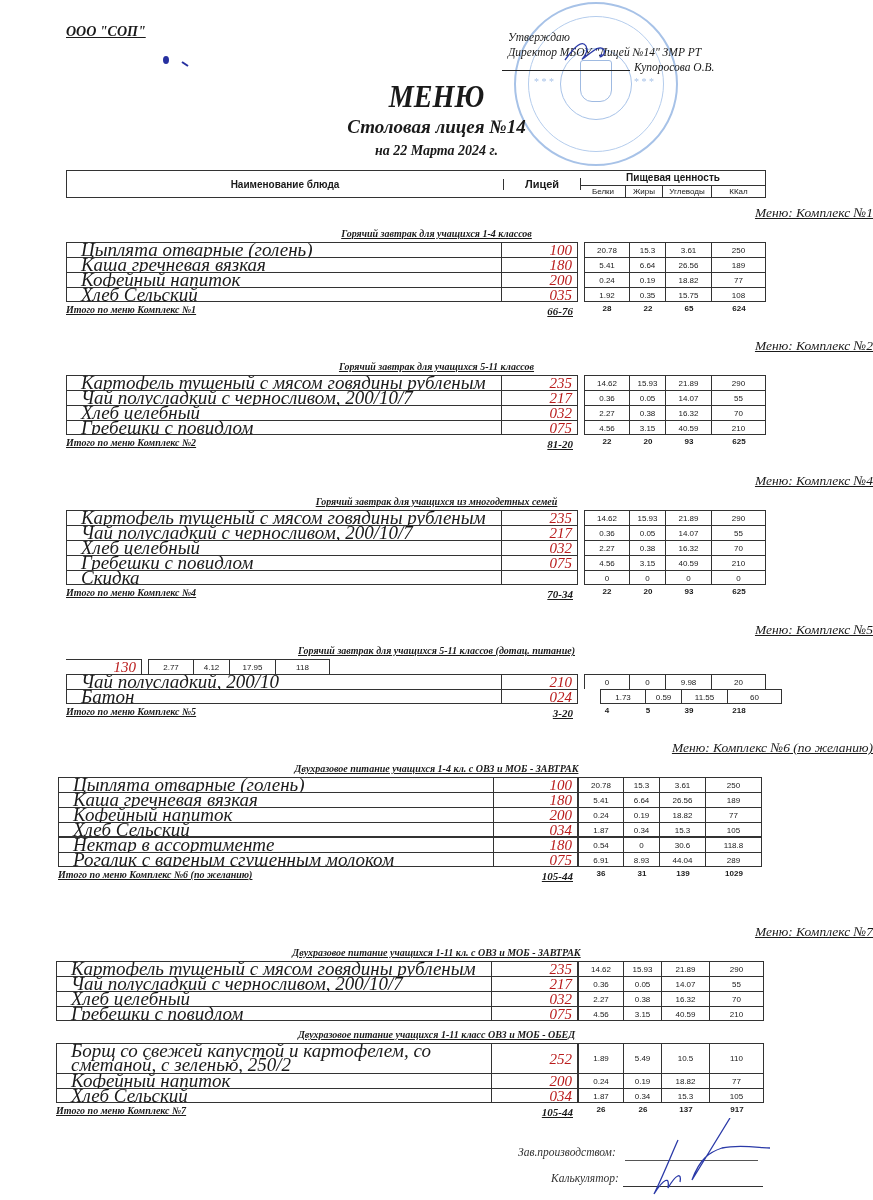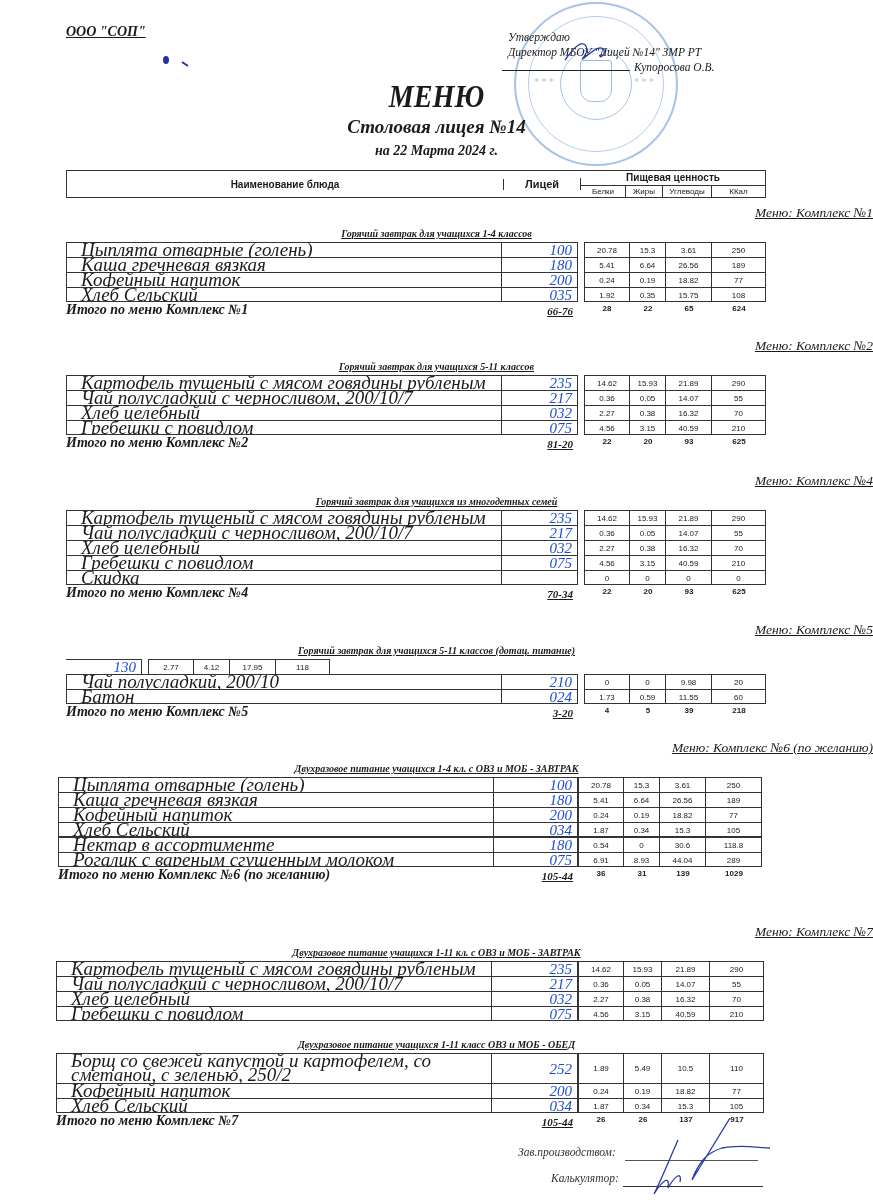--- a/index.html
+++ b/index.html
@@ -29,30 +29,30 @@
   .hdr .c-nut .sub { flex:1; display:flex; font-size:8px; }
   .hdr .c-nut .sub span { border-right:1px solid #333; text-align:center; line-height:12px; }
   .hdr .c-nut .sub span:last-child { border-right:none; }
 
   .section { position:absolute; left:0; width:873px; }
   .sec-title { text-align:right; font-style:italic; font-size:13.5px; text-decoration:underline; height:20px; line-height:20px; }
   .sub-title { text-align:center; font-style:italic; font-weight:bold; font-size:10px; text-decoration:underline; height:16px; line-height:16px; }
   .rows { position:relative; }
   .row { position:relative; height:15px; display:flex; }
   .row .name { box-sizing:border-box; border:1px solid #333; border-bottom:none; font-style:italic; font-size:19px; line-height:14px; padding-left:14px; white-space:nowrap; overflow:hidden; }
-  .row .out { box-sizing:border-box; border:1px solid #333; border-left:none; border-bottom:none; font-style:italic; font-size:15px; line-height:14px; text-align:right; padding-right:5px; color:#1d4ed8; }
+  .row .out { box-sizing:border-box; border:1px solid #333; border-left:none; border-bottom:none; font-style:italic; font-size:15px; line-height:14px; text-align:right; padding-right:5px; color:#b91c1c; }
   .row .nut { display:flex; }
   .row .nut span { box-sizing:border-box; border:1px solid #333; border-left:none; border-bottom:none; font-family:"Liberation Sans", sans-serif; font-size:8px; text-align:center; line-height:15px; }
   .row .nut span:first-child { border-left:1px solid #333; }
   .rows .row:last-child .name, .rows .row:last-child .out, .rows .row:last-child .nut span { border-bottom:1px solid #333; }
   .row.tall { height:30px; }
   .row.tall .name { white-space:normal; line-height:14px; }
   .row.tall .out, .row.tall .nut span { line-height:30px; }
   .total { position:relative; height:15px; display:flex; font-weight:bold; }
-  .total .label { font-style:italic; font-size:14px; line-height:16px; }
+  .total .label { font-style:italic; font-size:10px; text-decoration:underline; line-height:16px; }
   .total .out { font-style:italic; font-size:11px; text-decoration:underline; text-align:right; line-height:18px; padding-right:5px; box-sizing:border-box; }
   .total .nut { display:flex; }
   .total .nut span { font-family:"Liberation Sans", sans-serif; font-size:8px; text-align:center; line-height:14px; }
 </style>
 </head>
 <body>
 
 <div class="abs org">ООО "СОП"</div>
 
 <div class="abs stamp">
@@ -295,21 +295,21 @@
       <div class="nut" style="margin-left:6px">
         <span style="width:46px">0</span>
         <span style="width:36px">0</span>
         <span style="width:46px">9.98</span>
         <span style="width:54px">20</span>
       </div>
     </div>
     <div class="row">
       <div class="name" style="width:436px">Батон</div>
       <div class="out" style="width:76px">024</div>
-      <div class="nut" style="margin-left:6px">
+      <div class="nut" style="margin-left:22px">
         <span style="width:46px">1.73</span>
         <span style="width:36px">0.59</span>
         <span style="width:46px">11.55</span>
         <span style="width:54px">60</span>
       </div>
     </div>
   </div>
   <div class="total" style="margin-left:66px">
     <div class="label" style="width:436px">Итого по меню Комплекс №5</div>
     <div class="out" style="width:76px">3-20</div>
@@ -439,21 +439,21 @@
       <div class="name" style="width:436px">Гребешки с повидлом</div>
       <div class="out" style="width:86px">075</div>
       <div class="nut">
         <span style="width:46px">4.56</span>
         <span style="width:38px">3.15</span>
         <span style="width:48px">40.59</span>
         <span style="width:54px">210</span>
       </div>
     </div>
   </div>
-  <div class="sub-title" style="margin-top:16px">Двухразовое питание учащихся 1-11 класс ОВЗ и МОБ - ОБЕД</div>
+  <div class="sub-title" style="margin-top:6px">Двухразовое питание учащихся 1-11 класс ОВЗ и МОБ - ОБЕД</div>
   <div class="rows" style="margin-left:56px">
     <div class="row tall">
       <div class="name" style="width:436px">Борщ со свежей капустой и картофелем, со сметаной, с зеленью, 250/2</div>
       <div class="out" style="width:86px">252</div>
       <div class="nut">
         <span style="width:46px">1.89</span>
         <span style="width:38px">5.49</span>
         <span style="width:48px">10.5</span>
         <span style="width:54px">110</span>
       </div>

